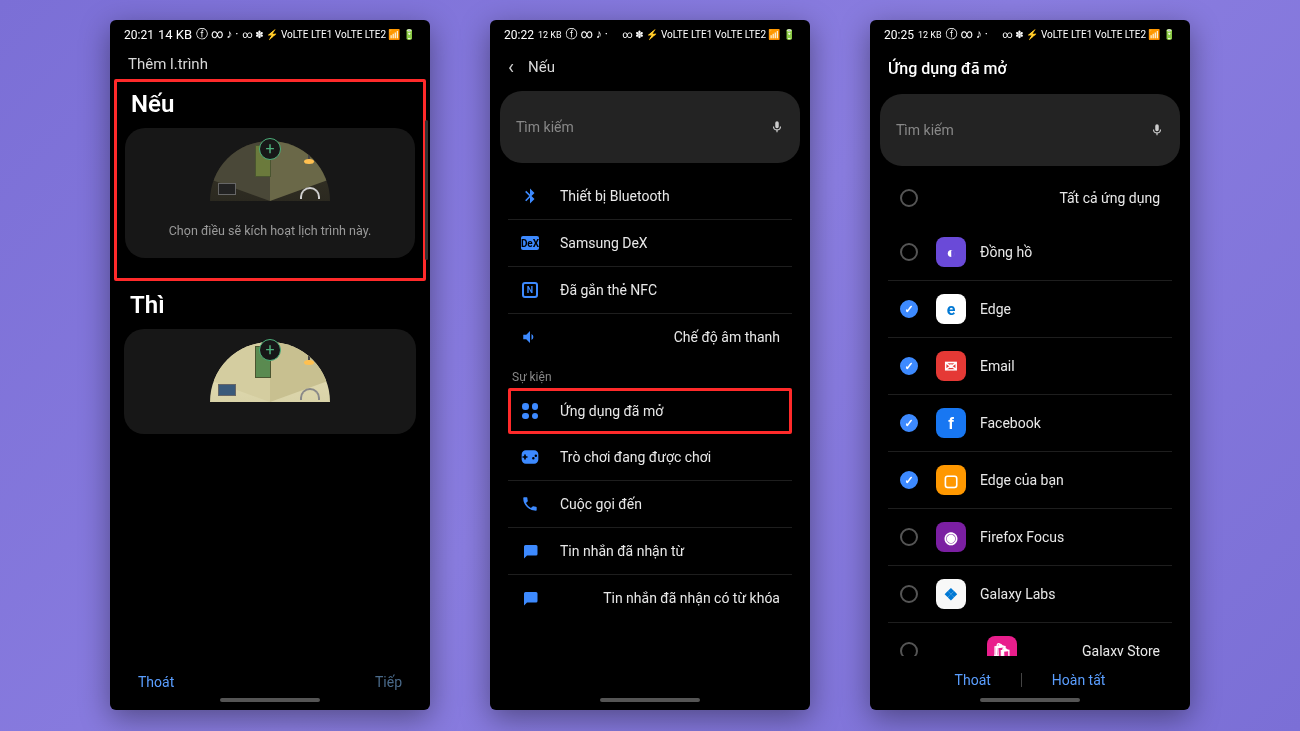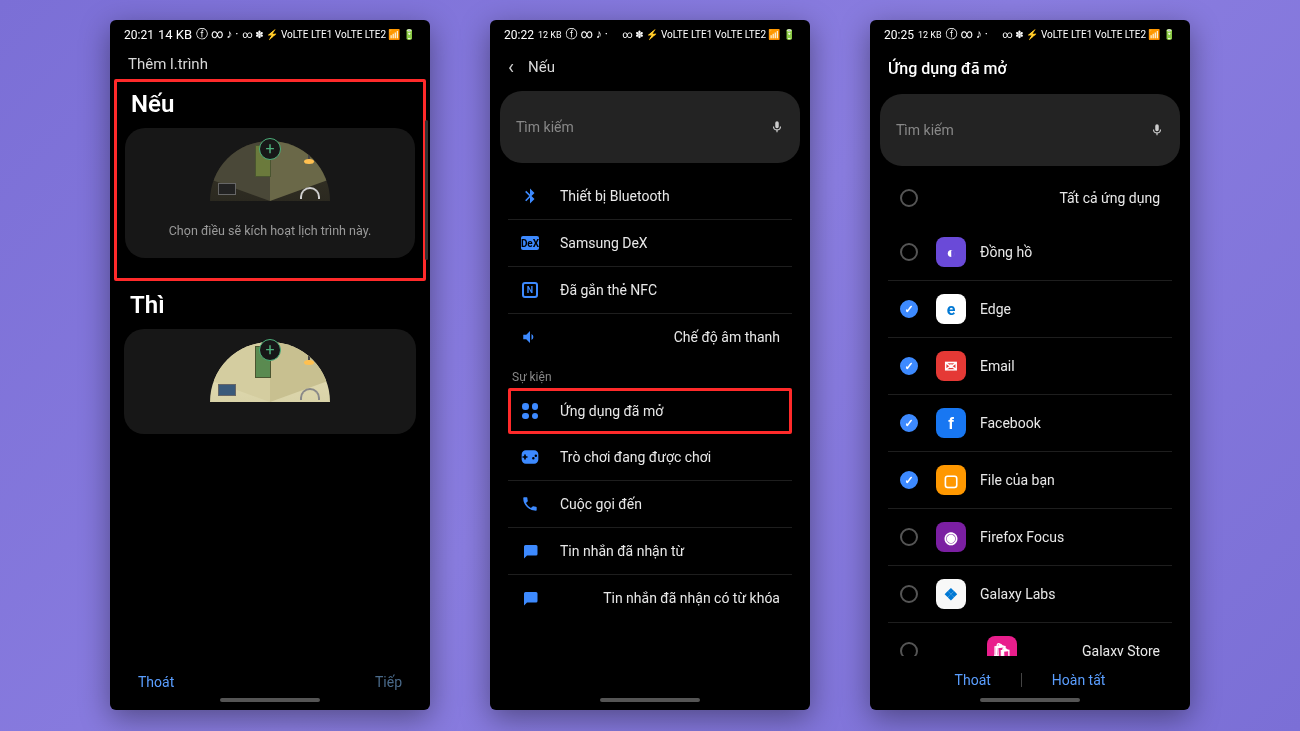--- a/index.html
+++ b/index.html
@@ -392,21 +392,21 @@
           <span>Email</span>
         </div>
         <div class="row">
           <span class="radio checked"></span>
           <span class="app-icon" style="background: rgb(24, 119, 242); color: rgb(255, 255, 255); font-weight: bold;">f</span>
           <span>Facebook</span>
         </div>
         <div class="row">
           <span class="radio checked"></span>
           <span class="app-icon" style="background: rgb(255, 152, 0); color: rgb(255, 255, 255); font-weight: bold;">▢</span>
-          <span>File của bạn</span>
+          <span>Edge của bạn</span>
         </div>
         <div class="row">
           <span class="radio"></span>
           <span class="app-icon" style="background: rgb(123, 31, 162); color: rgb(255, 255, 255); font-weight: bold;">◉</span>
           <span>Firefox Focus</span>
         </div>
         <div class="row">
           <span class="radio"></span>
           <span class="app-icon" style="background: rgb(248, 248, 248); color: rgb(0, 120, 212); font-weight: bold;">❖</span>
           <span>Galaxy Labs</span>

